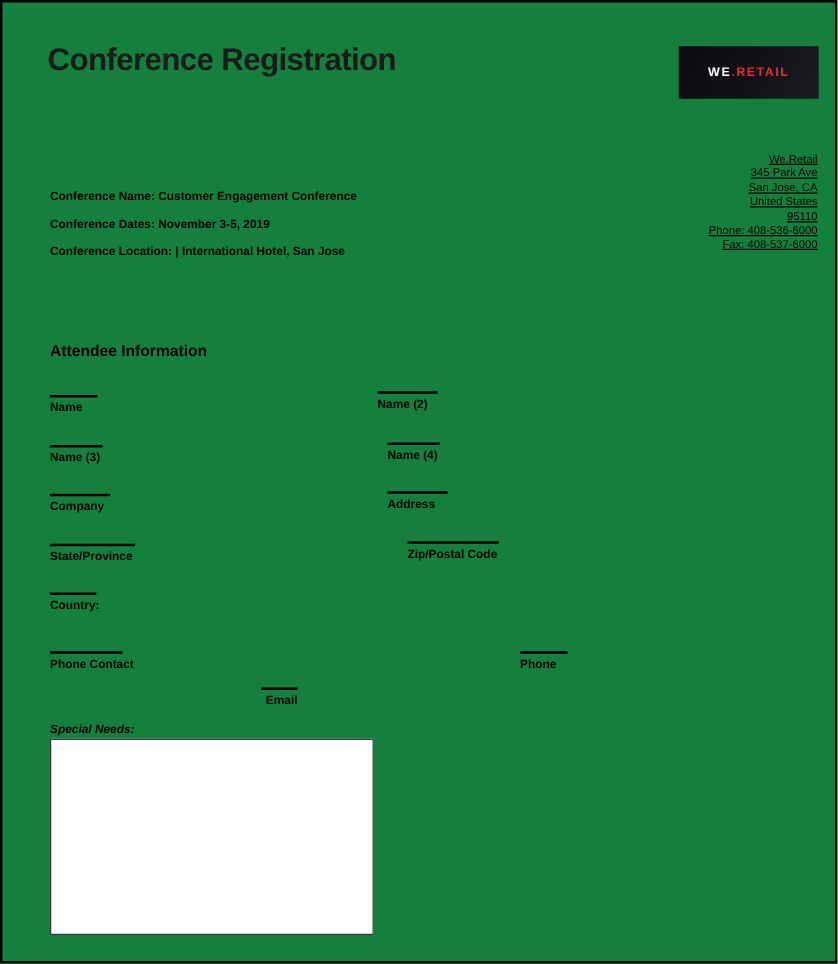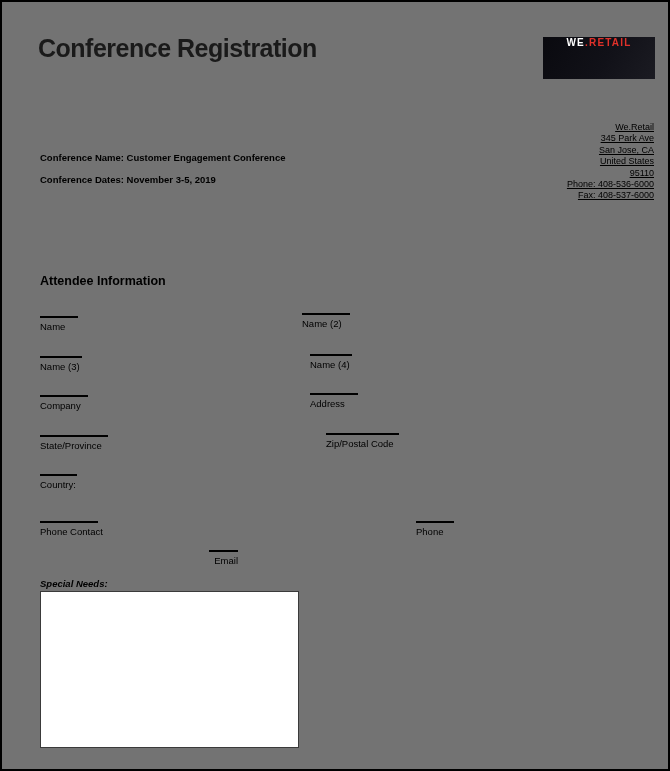--- a/index.html
+++ b/index.html
@@ -8,37 +8,38 @@
     font-family: "Liberation Sans", sans-serif;
     width: 670px;
     height: 771px;
     position: relative;
   }
   .page {
     position: absolute;
     left: 0; top: 0;
     width: 670px;
     height: 771px;
-    background: #737373;
+    background: #15803d;
     border: 2px solid #000000;
   }
   .page-title {
     position: absolute;
     left: 36px; top: 32px;
     font-size: 25px;
     font-weight: bold;
     letter-spacing: -0.5px;
     color: #1a1a1a;
   }
   .logo {
     position: absolute;
     left: 541px; top: 35px;
     width: 112px; height: 42px;
     background: linear-gradient(120deg, #0a0a0f 0%, #111118 55%, #1b1b22 100%);
     display: flex;
+    align-items: center;
     justify-content: center;
     font-size: 10px;
     font-weight: bold;
     letter-spacing: 1.2px;
   }
   .logo .we { color: #ffffff; }
   .logo .retail { color: #e0312a; }
   .company-address {
     position: absolute;
     right: 14px; top: 120px;
@@ -66,21 +67,21 @@
   .field {
     position: absolute;
   }
   .field-line {
     border-top: 2px solid #000000;
     height: 2px;
     margin-bottom: 3px;
   }
   .field-label {
     font-size: 9.5px;
-    font-weight: normal;
+    font-weight: bold;
     color: #000000;
     white-space: nowrap;
   }
   .special-needs-label {
     position: absolute;
     left: 38px; top: 576px;
     font-size: 9.5px;
     font-weight: bold;
     color: #000000;
     font-style: italic;
@@ -111,20 +112,21 @@
     <div>San Jose, CA</div>
     <div>United States</div>
     <div>95110</div>
     <div>Phone: 408-536-6000</div>
     <div>Fax: 408-537-6000</div>
   </div>
 
   <div class="conf-details">
     <div>Conference Name: Customer Engagement Conference</div>
     <div>Conference Dates: November 3-5, 2019</div>
+    <div>Conference Location: | International Hotel, San Jose</div>
   </div>
 
   <h2 class="section-heading">Attendee Information</h2>
 
   <div class="field" style="left:38px; top:314px;">
     <div class="field-line" style="width:38px;"></div>
     <div class="field-label">Name</div>
   </div>
   <div class="field" style="left:300px; top:311px;">
     <div class="field-line" style="width:48px;"></div>

